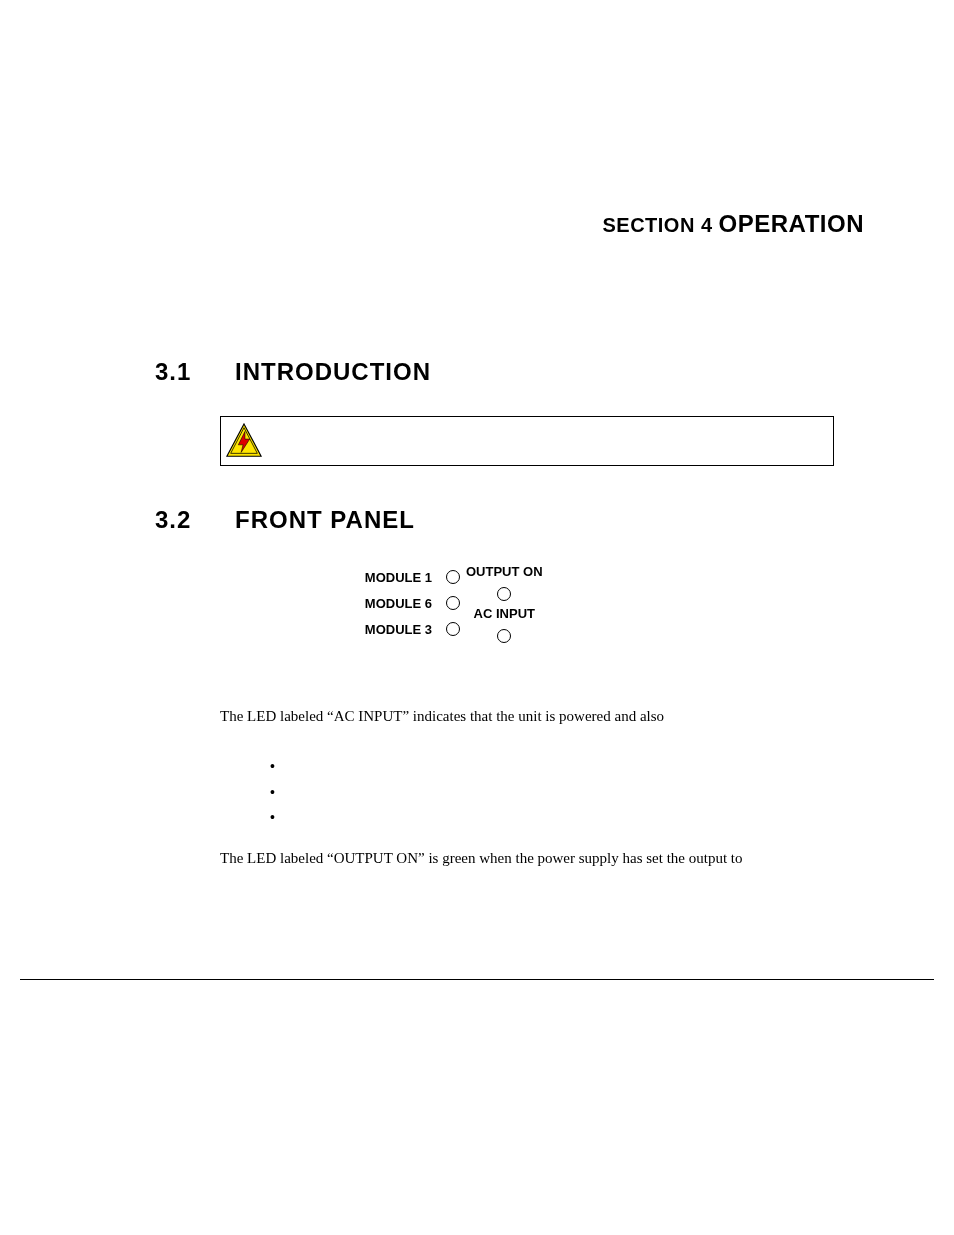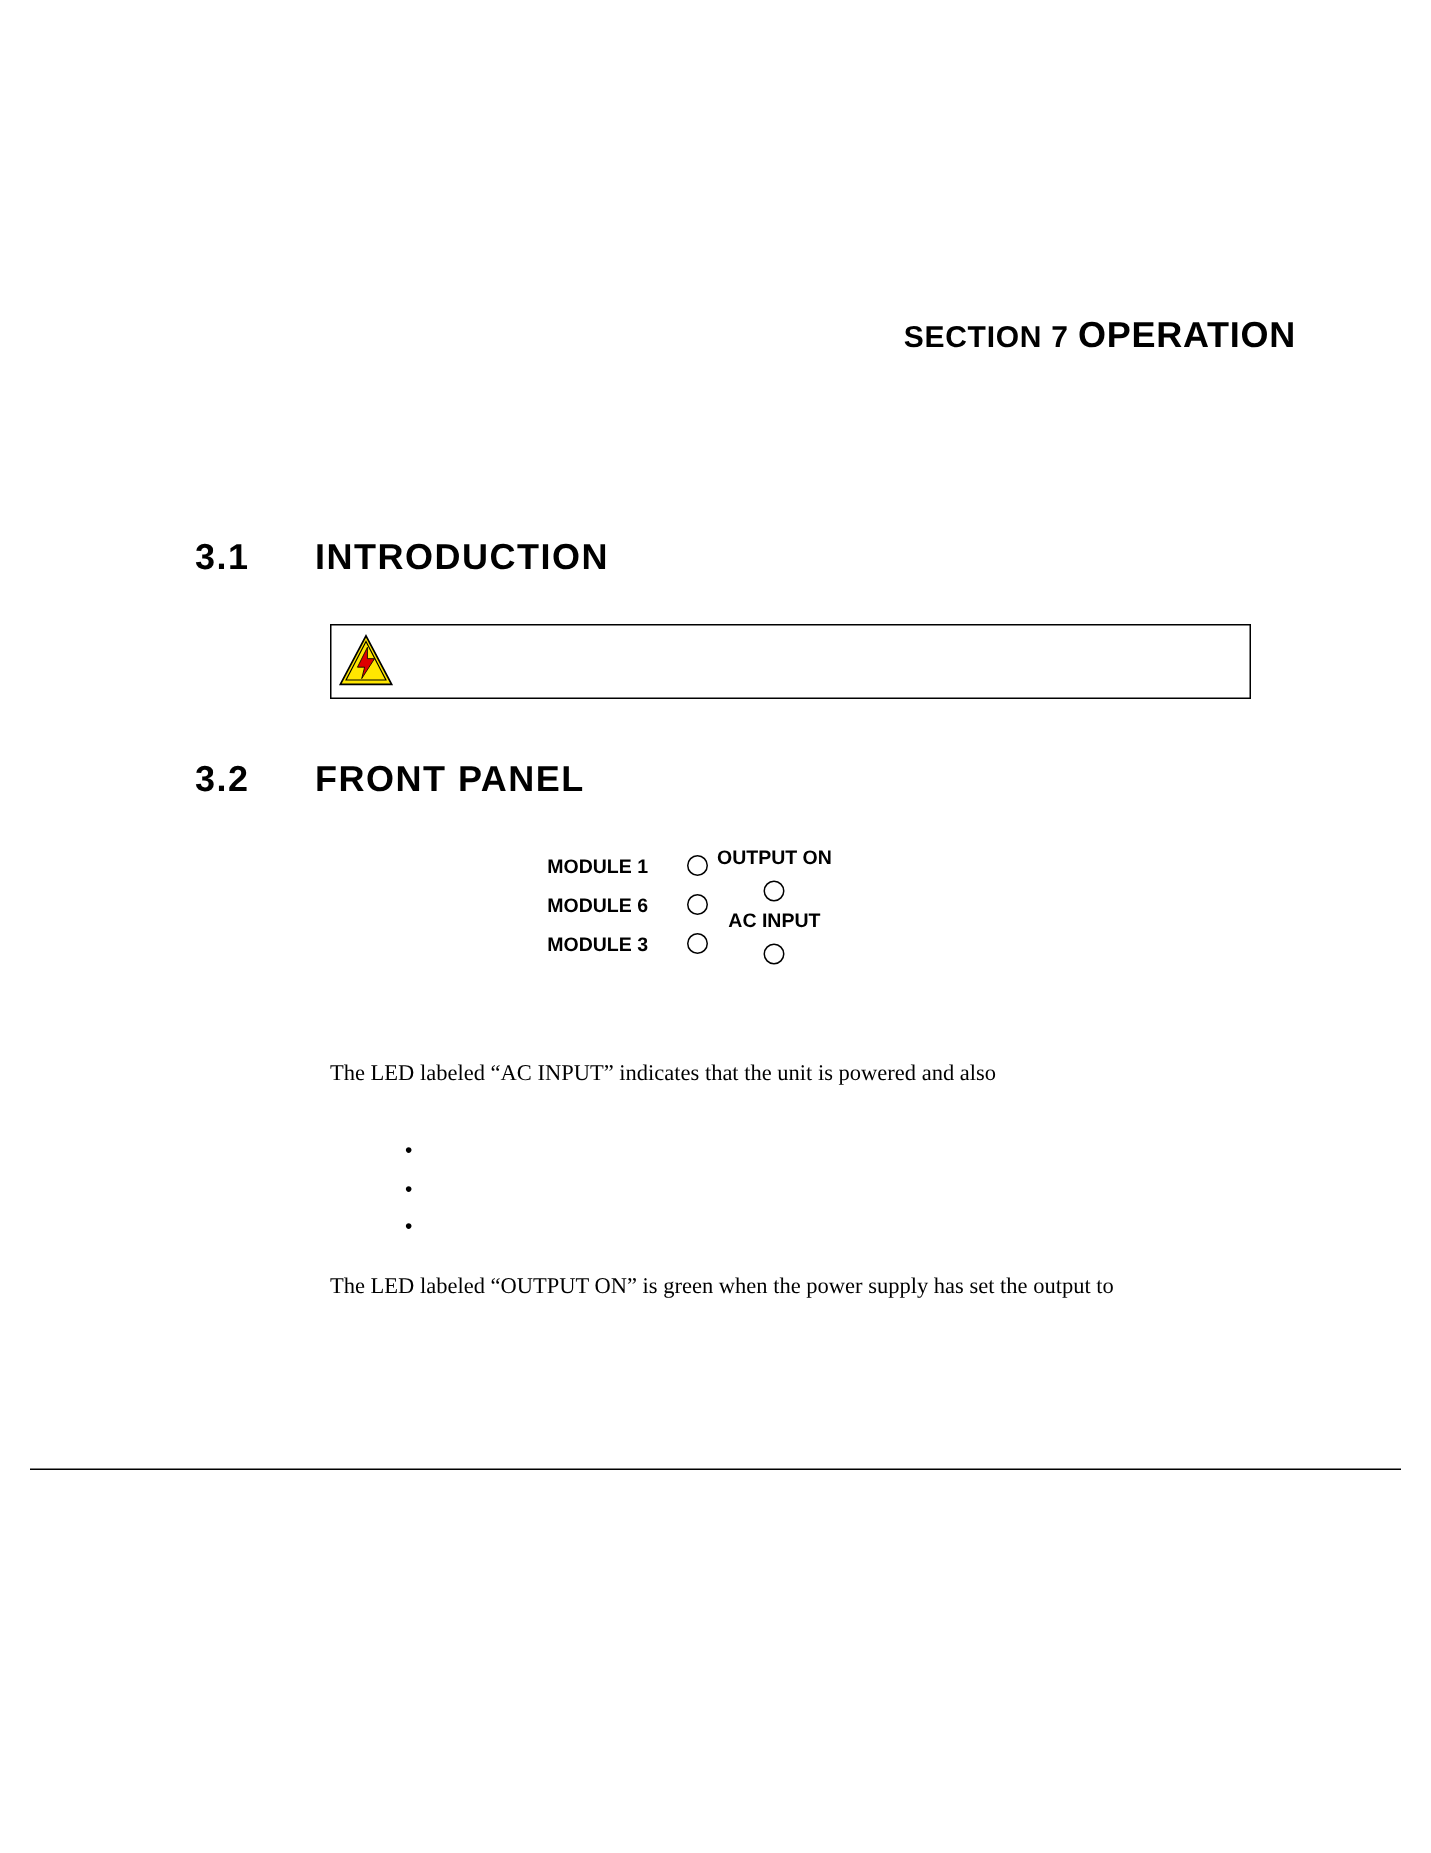--- a/index.html
+++ b/index.html
@@ -33,20 +33,21 @@
     font-size: 24px;
     letter-spacing: 1px;
     display: flex;
     gap: 30px;
     margin-left: 40px;
     margin-top: 40px;
     margin-bottom: 30px;
   }
   .h2 .num {
     min-width: 50px;
+    margin-left: 25px;
   }
   .warning-box {
     border: 1px solid #000;
     margin-left: 130px;
     margin-right: 30px;
     height: 48px;
     display: flex;
     align-items: center;
     padding-left: 4px;
     margin-bottom: 20px;
@@ -59,21 +60,20 @@
   .panel-diagram {
     margin: 30px auto 60px auto;
     width: 250px;
     font-size: 13px;
     font-weight: 700;
   }
   .panel-row {
     display: flex;
     align-items: center;
     height: 26px;
-    gap: 12px;
   }
   .panel-left {
     width: 80px;
     text-align: right;
     padding-right: 8px;
   }
   .led {
     width: 12px;
     height: 12px;
     border: 1.5px solid #000;
@@ -125,21 +125,21 @@
     border-top: 1px solid #000;
     margin: 60px 20px 0 20px;
   }
 </style>
 </head>
 <body>
 
 <div class="page">
 
   <div class="section-title">
-    <span class="section-small">SECTION 7 </span><span class="section-big">OPERATION</span>
+    <span class="section-small">SECTION 4 </span><span class="section-big">OPERATION</span>
   </div>
 
   <div class="h2">
     <span class="num">3.1</span>
     <span>INTRODUCTION</span>
   </div>
 
   <div class="warning-box">
     <span class="warning-icon">
       <svg viewBox="0 0 40 40" width="38" height="38">

